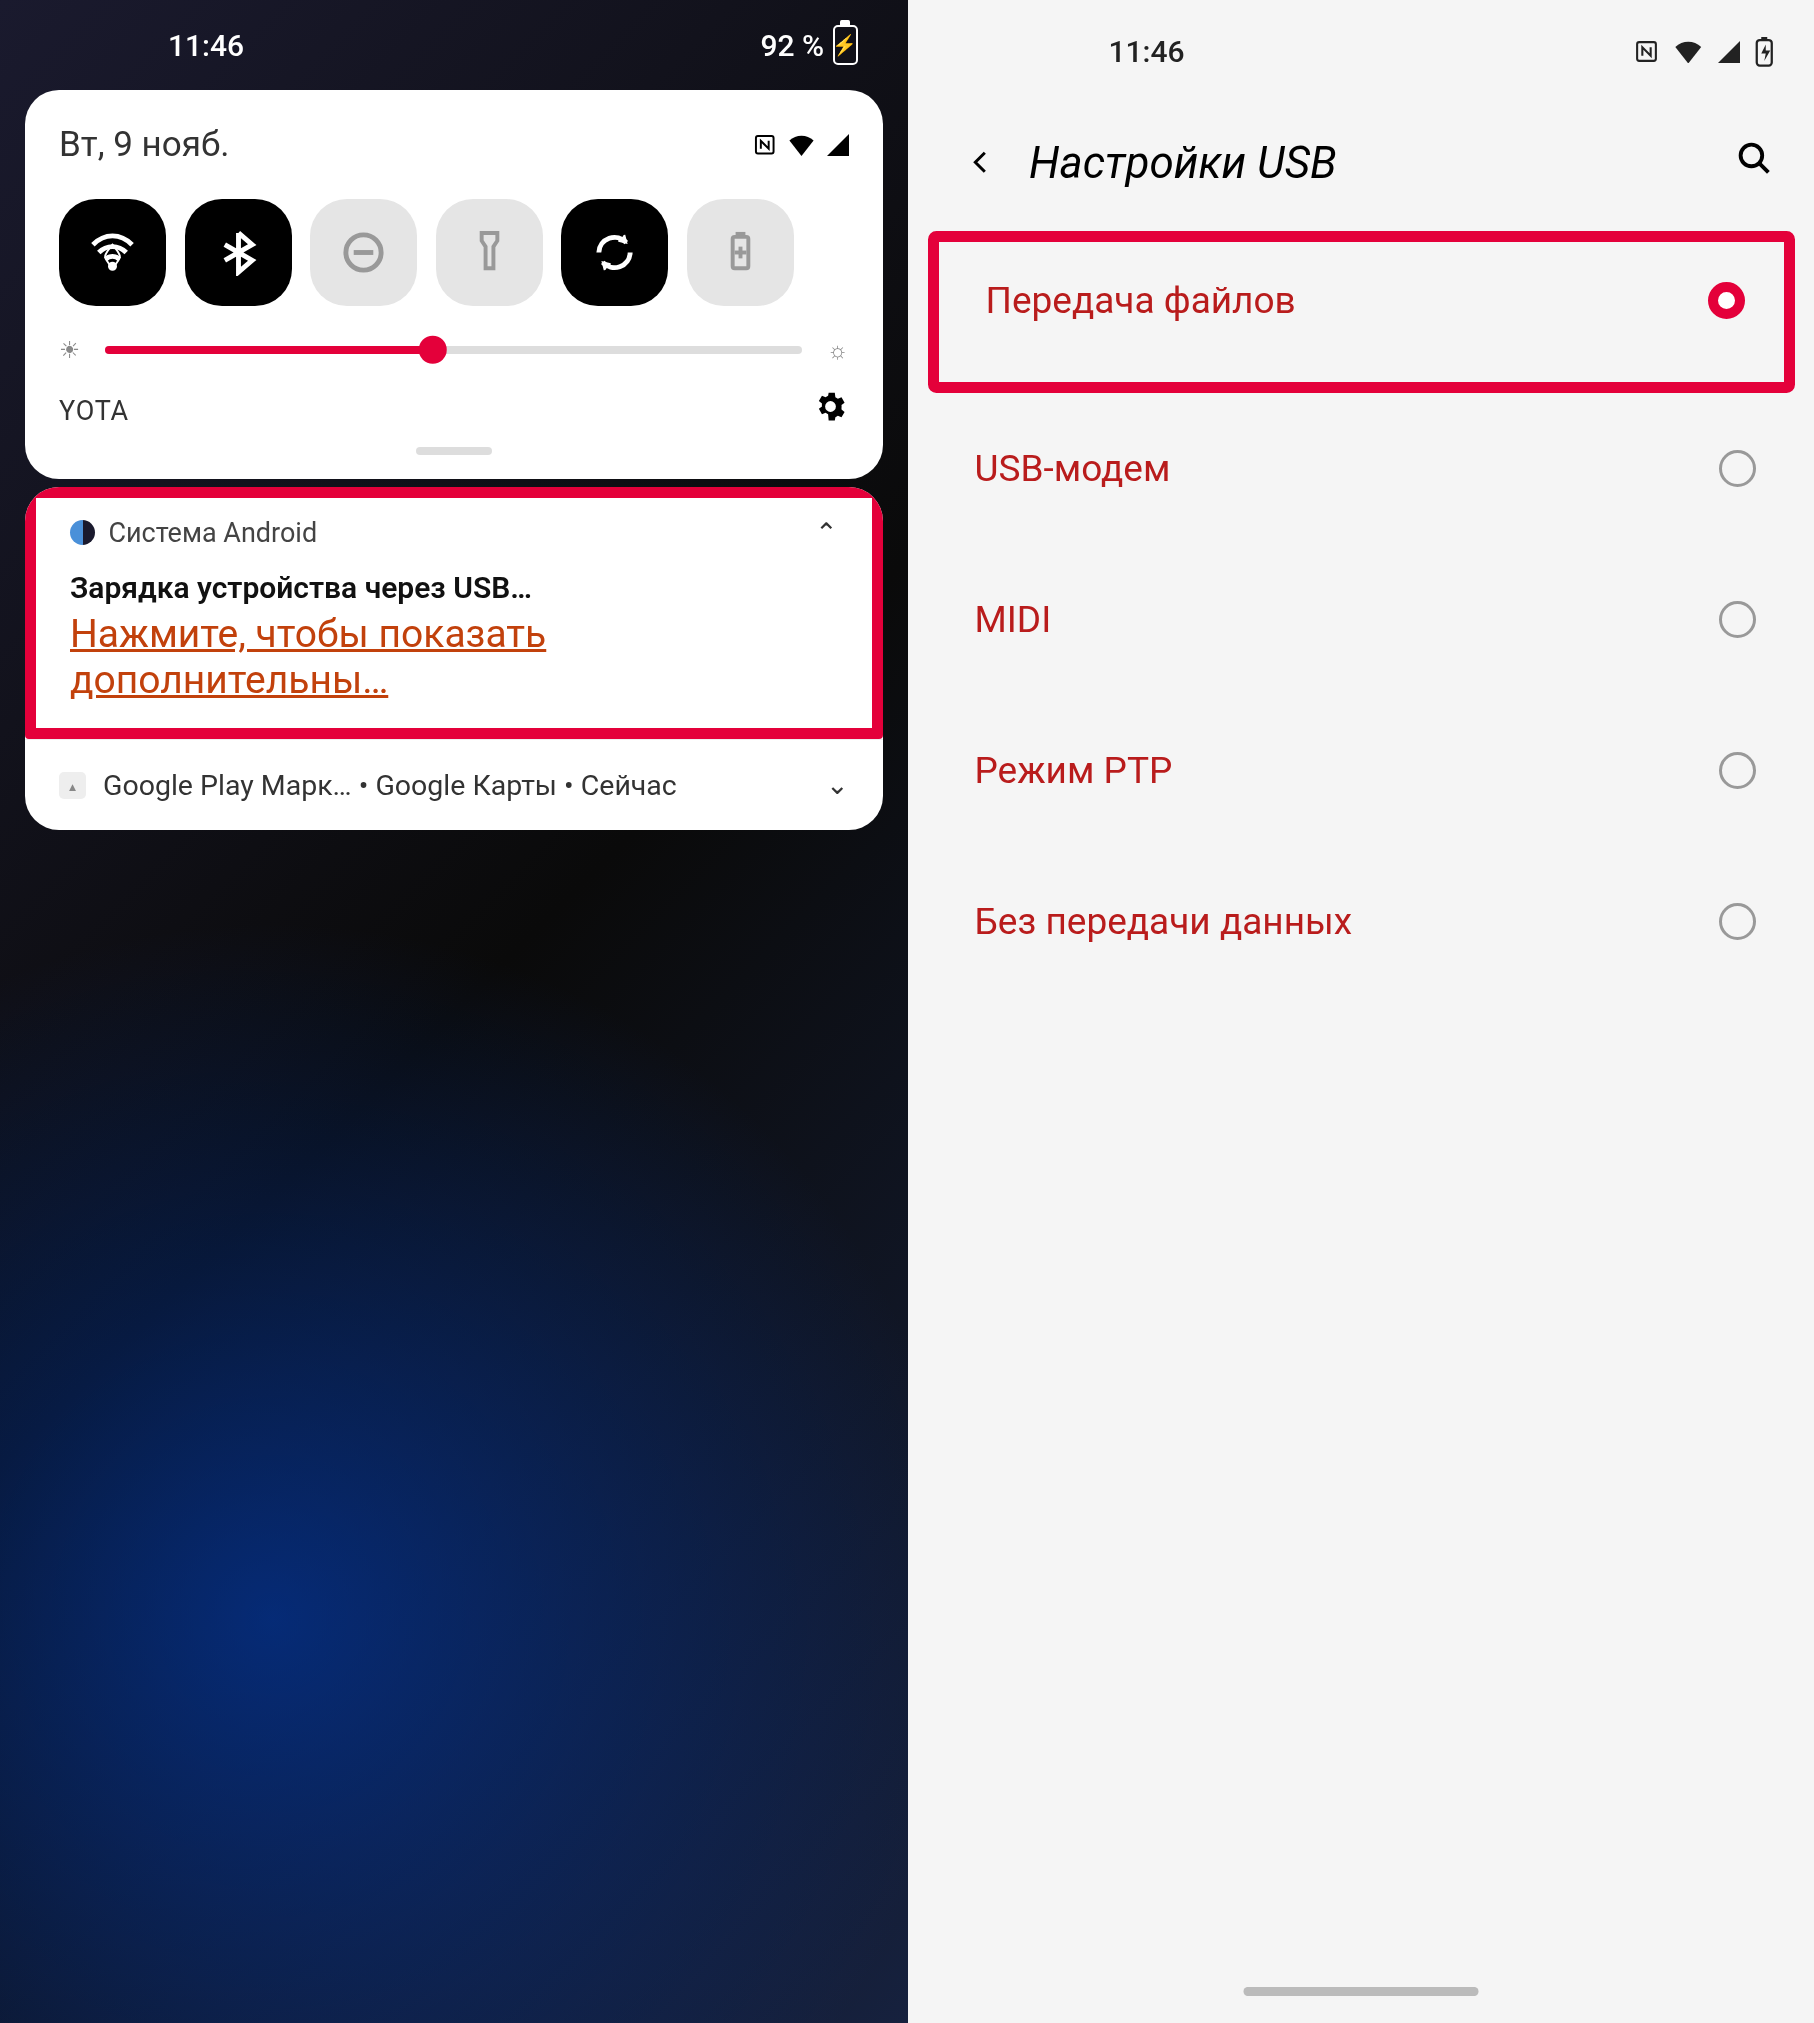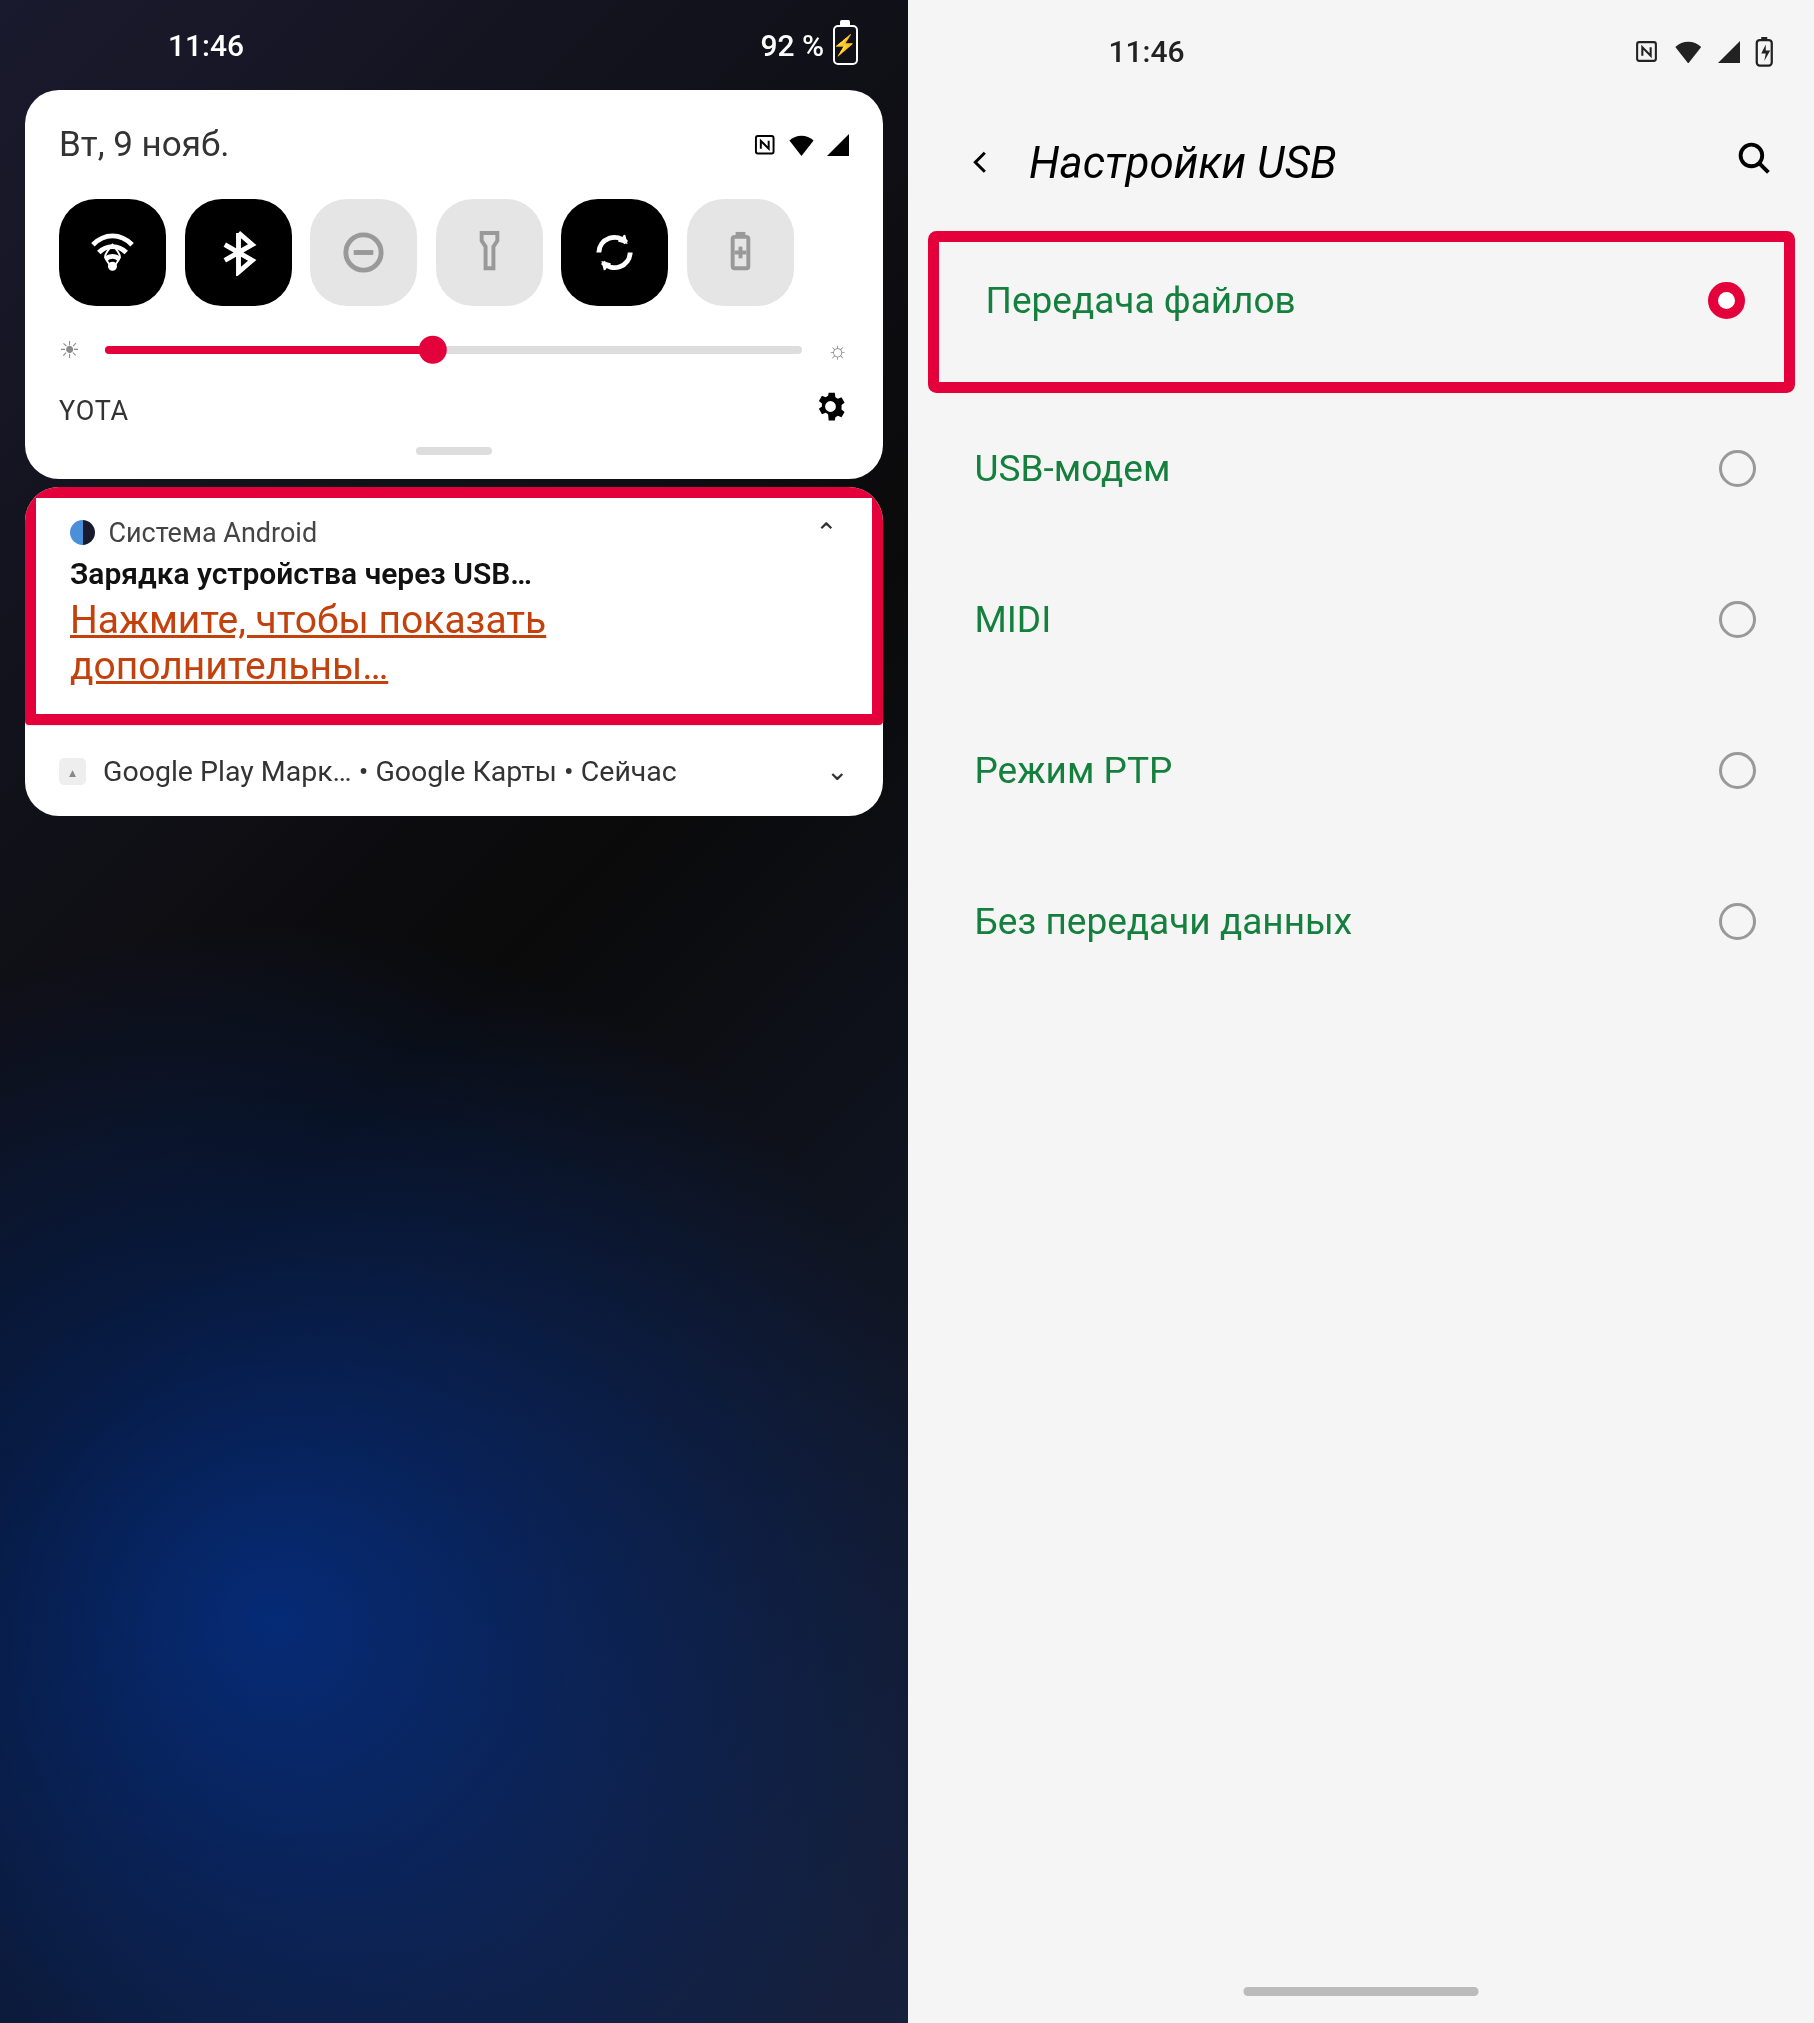--- a/index.html
+++ b/index.html
@@ -103,21 +103,21 @@
   }
   .notif-item-header {
     display:flex; align-items:center; gap:13.4px;
   }
   .notif-app-icon {
     width:25px; height:25px; border-radius:50%;
     background: linear-gradient(90deg,#4a90d9 50%,#1a1a2e 50%);
   }
   .notif-app { font-size:27px; color:#444; flex:1; }
   .notif-caret { font-size:27px; color:#333; }
-  .notif-title { font-size:30px; font-weight:600; color:#111; margin-top:7px; }
+  .notif-title { font-size:30px; font-weight:600; color:#111; margin-top:21px; }
   .notif-body { font-size:39px; color:#c2410c; margin-top:6.7px;text-decoration:underline; }
   .highlight-box {
     border: 11.7px solid #e4003a;
     border-radius: 4px;
   }
   .notif-item.collapsed {
     display:flex; align-items:center; gap:17px; padding:28.5px 34px;
   }
   .notif-small-icon {
     width:27px; height:27px; background:#eee; border-radius:5px; position:relative;
@@ -198,21 +198,21 @@
   .back-arrow { font-size:40px; color:#000; }
   .settings-title { font-size:44px; color:#000; flex:1; }
   .search-icon-r { font-size:40px; color:#000; }
 
   .option-list { }
   .option {
     display:flex; align-items:center; justify-content:space-between;
     padding: 42px 59px 42px 67px;
     min-height:151px;
   }
-  .option-label { font-size:37px; color:#15803d; }
+  .option-label { font-size:37px; color:#b91c1c; }
   .radio {
     width:37px; height:37px; border-radius:50%;
     border:3.4px solid #999;
   }
   .radio.selected {
     border:10px solid #e4003a;
     background:#fff;
     position:relative;
   }
   .radio.selected::after{

